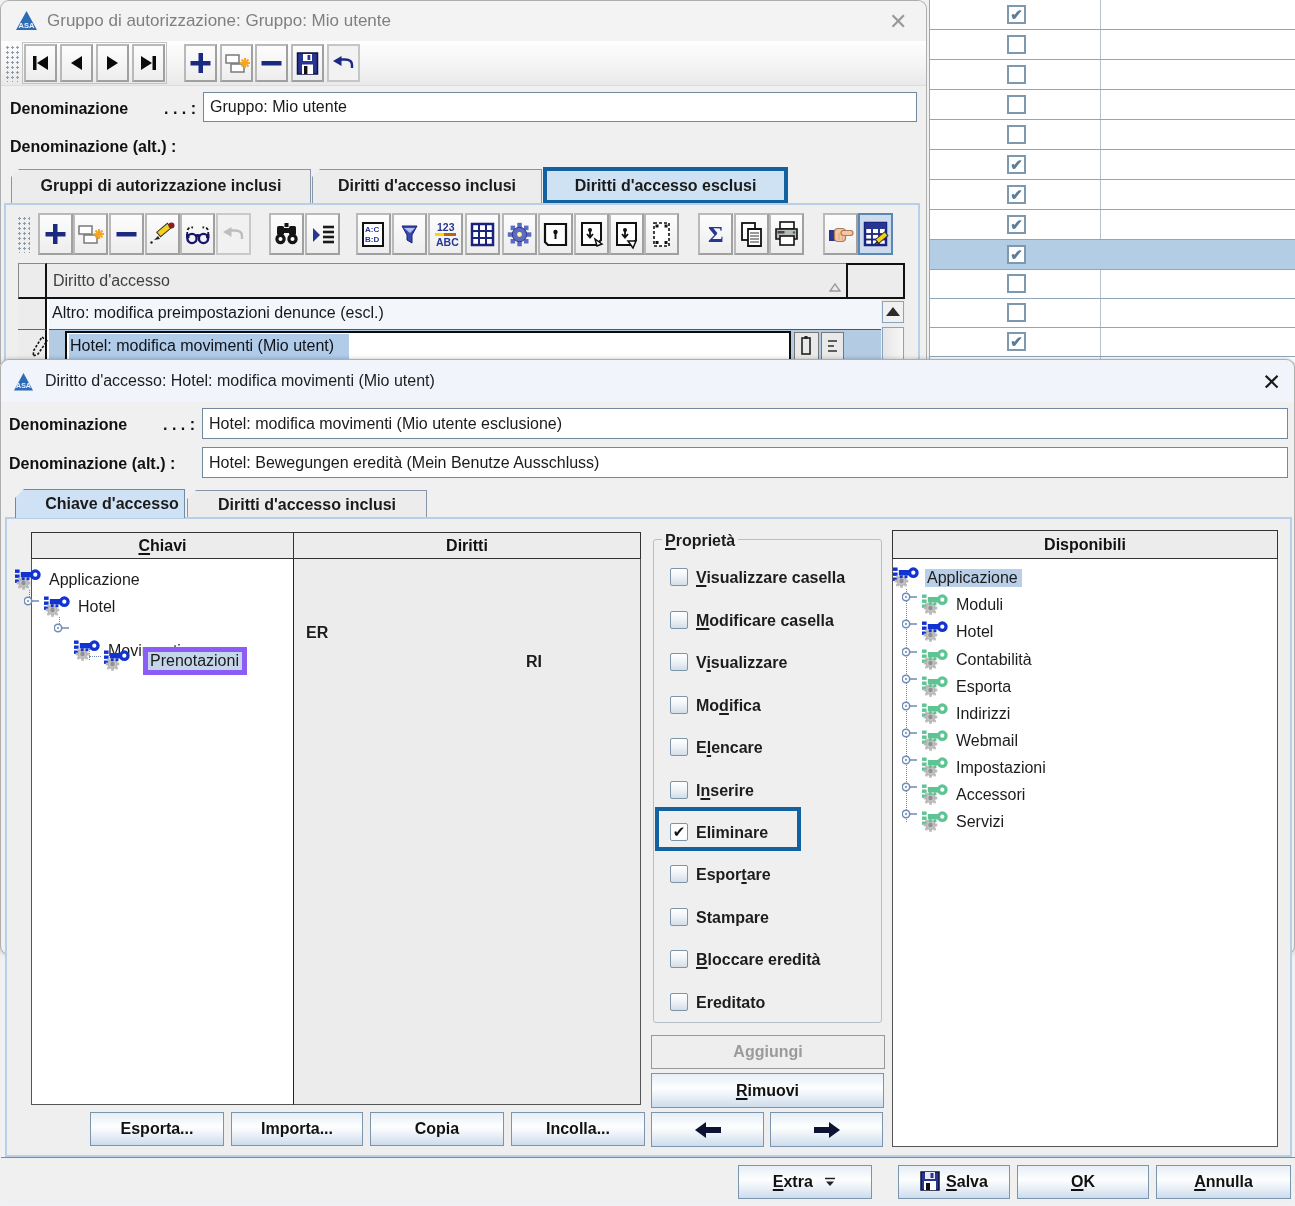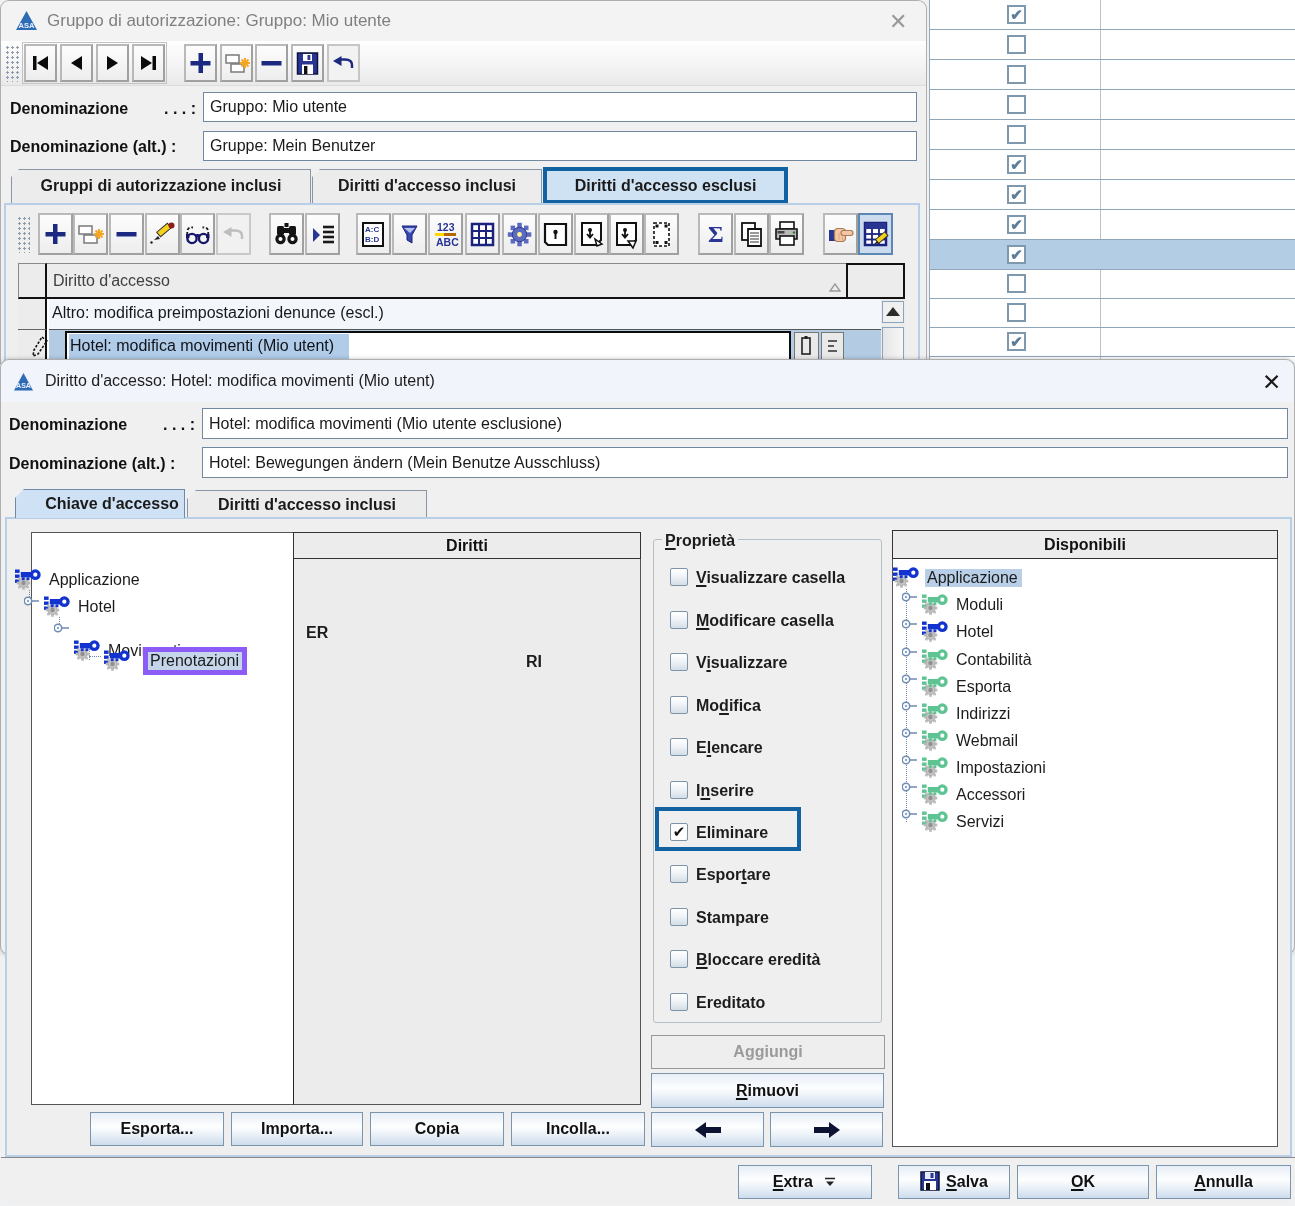--- a/index.html
+++ b/index.html
@@ -139,21 +139,20 @@
       </svg></div>
   <div class="abs tbtn" style="left:326px;top:43px;width:33px;height:38px;background:#f2f2f2;border-color:#c6c6c6;"><svg width="29" height="34">
         <path d="M 10 13.5 L 16 13.5 Q 23 13.5 23 19 L 23 22" fill="none" stroke="#1b2a80" stroke-width="2.4"></path>
         <polygon points="4,15 12.5,10 12.5,20" fill="#1b2a80"></polygon>
       </svg></div>
 
   <div class="lbl" style="left:9px;top:99px;">Denominazione</div>
   <div class="lbl" style="left:163px;top:99px;">. . . :</div>
   <div class="fld" style="left:202px;top:91px;width:714px;height:30px;line-height:28px;">Gruppo: Mio utente</div>
   <div class="lbl" style="left:9px;top:137px;">Denominazione (alt.) :</div>
-  <div class="fld" style="left:202px;top:130px;width:714px;height:30px;line-height:28px;">Gruppe: Mein Benutzer</div>
 
   <div class="tab" style="left:10px;top:168px;width:300px;height:34px;line-height:32px;clip-path:polygon(0 100%,0 8px,8px 0,100% 0,100% 100%);">Gruppi di autorizzazione inclusi</div>
   <div class="tab" style="left:311px;top:168px;width:230px;height:34px;line-height:32px;clip-path:polygon(0 100%,0 8px,8px 0,100% 0,100% 100%);">Diritti d'accesso inclusi</div>
   <div class="tab tabsel1" style="left:542px;top:166px;width:245px;height:37px;line-height:29px;">Diritti d'accesso esclusi</div>
 
   <div class="bluepanel" style="left:3px;top:202px;width:916px;height:162px;border-bottom:none;"></div>
   <div class="abs grip" style="left:16px;top:215px;width:13px;height:37px;"></div>
 
   <div class="abs tbtn" style="left:37px;top:212px;width:35px;height:42px;"><svg width="31" height="38">
         <g fill="#1b2a80">
@@ -427,29 +426,30 @@
         <text x="10.5" y="17" font-size="7" fill="#e8f0ff" text-anchor="middle" font-weight="bold" font-family="Liberation Sans">ASA</text>
       </svg>
   </div>
   <div class="abs" style="left:44px;top:12px;font-size:16px;color:#1d1d1d;">Diritto d'accesso: Hotel: modifica movimenti (Mio utent)</div>
   <div class="abs" style="left:1261px;top:9px;font-size:23px;color:#1a1a1a;font-weight:400;">✕</div>
 
   <div class="lbl" style="left:8px;top:56px;">Denominazione</div>
   <div class="lbl" style="left:162px;top:56px;">. . . :</div>
   <div class="fld" style="left:201px;top:48px;width:1086px;height:31px;line-height:29px;padding-left:6px;">Hotel: modifica movimenti (Mio utente esclusione)</div>
   <div class="lbl" style="left:8px;top:95px;">Denominazione (alt.) :</div>
-  <div class="fld" style="left:201px;top:87px;width:1086px;height:31px;line-height:29px;">Hotel: Bewegungen ändern (Mein Benutze Ausschluss)</div>
+  <div class="fld" style="left:201px;top:87px;width:1086px;height:31px;line-height:29px;">Hotel: Bewegungen eredità (Mein Benutze Ausschluss)</div>
 
   <div class="tab" style="left:14px;top:129px;width:170px;height:29px;line-height:28px;background:#cfe2f5;border-color:#7089a8;clip-path:polygon(0 100%,0 9px,9px 0,100% 0,100% 100%);z-index:3;text-indent:24px;">Chiave d'accesso</div>
   <div class="tab" style="left:186px;top:130px;width:240px;height:28px;line-height:27px;clip-path:polygon(0 100%,0 9px,9px 0,100% 0,100% 100%);">Diritti d'accesso inclusi</div>
 
   <div class="bluepanel" style="left:4px;top:157px;width:1287px;height:640px;"></div>
 
   <div class="abs" style="left:30px;top:172px;width:610px;height:573px;background:#fff;border:1px solid #555;"></div>
   <div class="abs" style="left:292px;top:172px;width:348px;height:573px;background:#ececec;border-left:1px solid #222;border-right:1px solid #555;border-bottom:1px solid #555;"></div>
+  <div class="hdr" style="left:30px;top:172px;width:263px;height:27px;line-height:25px;border-color:#333;"><u class="t">C</u>hiavi</div>
   <div class="hdr" style="left:292px;top:172px;width:348px;height:27px;line-height:25px;border-color:#333;">Diritti</div>
 
   <div class="abs" style="left:28px;top:230px;height:15px;border-left:1px dotted #7089b3;"></div>
   <div class="abs" style="left:58px;top:257px;height:15px;border-left:1px dotted #7089b3;"></div>
   <div class="abs" style="left:88px;top:284px;height:16px;border-left:1px dotted #7089b3;"></div>
   <div class="abs" style="left:88px;top:296px;width:12px;border-top:1px dotted #7089b3;"></div>
 
   <div class="trow" style="left:14px;top:207px;"><svg width="27" height="23" style="vertical-align:-5px;">
         <use href="#keyb"></use>
       </svg><span style="margin-left:7px;">Applicazione</span></div>

